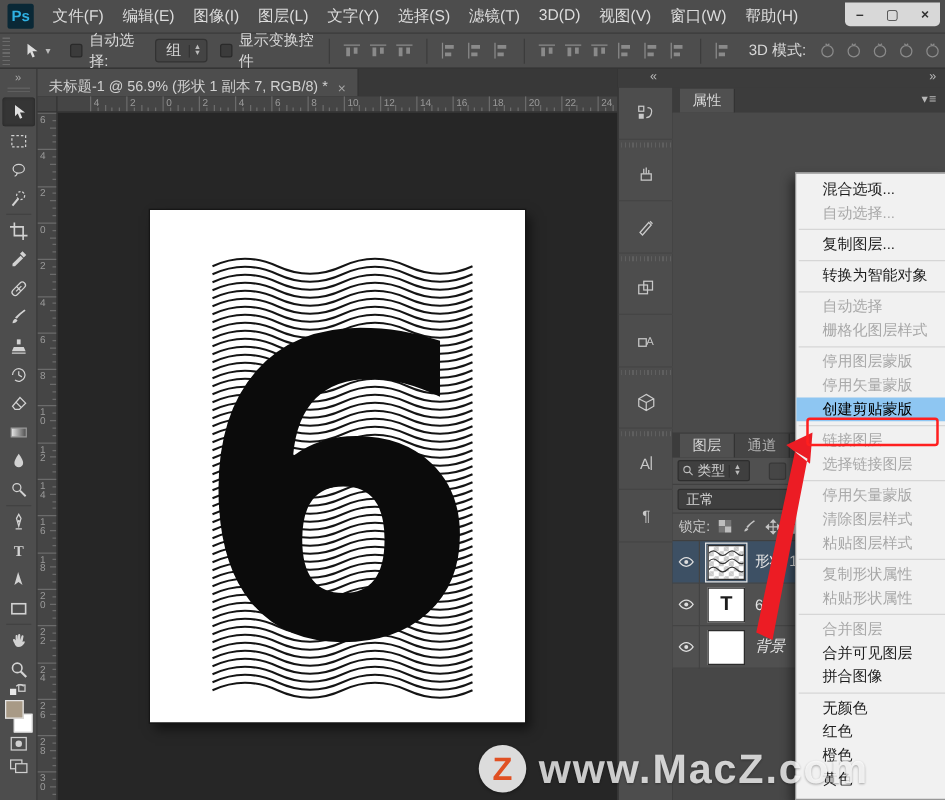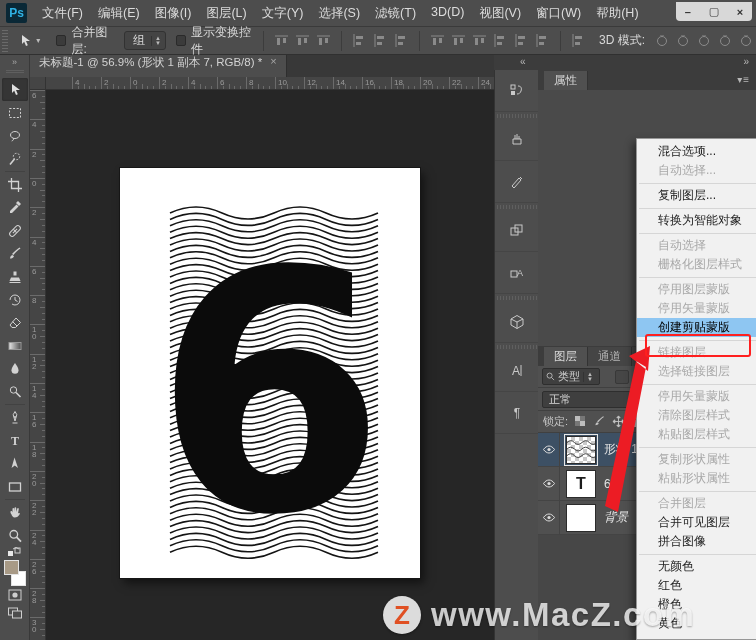--- a/index.html
+++ b/index.html
@@ -31,21 +31,21 @@
   .tool { width:26px; height:23px; display:flex; align-items:center; justify-content:center; border-radius:2px; }
   .tool.selected { background:#353535; box-shadow:inset 0 0 2px #222; }
   .tool-div { width:20px; height:1px; background:#424242; margin:1px 0; }
   .swatches { position:relative; width:24px; height:26px; margin-top:2px; }
   .swatch-fg { position:absolute; left:1px; top:0; width:15px; height:15px; background:#a89a86; border:1px solid #e4e4e4; }
   .swatch-bg { position:absolute; right:1px; bottom:0; width:15px; height:15px; background:#fff; border:1px solid #e4e4e4; }
   .mini-swap { width:22px; height:11px; display:flex; align-items:center; justify-content:center; }
 
   
   .tabbar { position:absolute; left:30px; top:55px; width:464px; height:22px; background:#383838; display:flex; align-items:flex-end; z-index:4; }
-  .doc-tab { height:22px; background:#4d4d4d; border-right:1px solid #2e2e2e; display:flex; align-items:flex-start; padding:0 9px; font-size:11.5px; color:#d2d2d2; gap:8px; }
+  .doc-tab { height:22px; background:#4d4d4d; border-right:1px solid #2e2e2e; display:flex; align-items:flex-end; padding:0 9px; font-size:11.5px; color:#d2d2d2; gap:8px; }
   .tab-close { color:#a5a5a5; font-size:11px; }
 
   
   .ruler-corner { position:absolute; left:30px; top:77px; width:16px; height:13px; background:#454545; border-right:1px solid #333; border-bottom:1px solid #333; z-index:4; }
   .ruler-top { position:absolute; left:46px; top:77px; width:448px; height:13px; background:#454545; border-bottom:1px solid #333; overflow:hidden; z-index:4; }
   .ruler-left { position:absolute; left:30px; top:90px; width:16px; height:550px; background:#454545; border-right:1px solid #333; overflow:hidden; z-index:4; }
   .ruler-num { position:absolute; font-size:8px; color:#9a9a9a; }
   .tick { position:absolute; background:#6b6b6b; }
   .viewport { position:absolute; left:46px; top:90px; width:448px; height:550px; background:#262626; z-index:1; }
   .page { position:absolute; left:74px; top:78px; width:300px; height:410px; background:#fff; outline:1px solid #161616; box-shadow:4px 5px 9px rgba(0,0,0,.55); }
@@ -124,21 +124,21 @@
 
 <div class="optionsbar">
   <div class="gripper"></div>
   <div class="tool-preset">
     <svg width="16" height="16" viewBox="0 0 16 16">
         <path d="M4 2v9l2.2-2.2L8 13l1.8-.8L8 8h4z" fill="#dcdcdc"></path>
       </svg>
     <span class="caret">▾</span>
   </div>
   <span class="checkbox"></span>
-  <span>合并图层:</span>
+  <span>自动选择:</span>
   <div class="dropdown">
     <span>组</span>
     <span class="stepper">
         <span>▲</span>
         <span>▼</span>
       </span>
   </div>
   <span class="checkbox"></span>
   <span>显示变换控件</span>
   <div class="vsep"></div>

